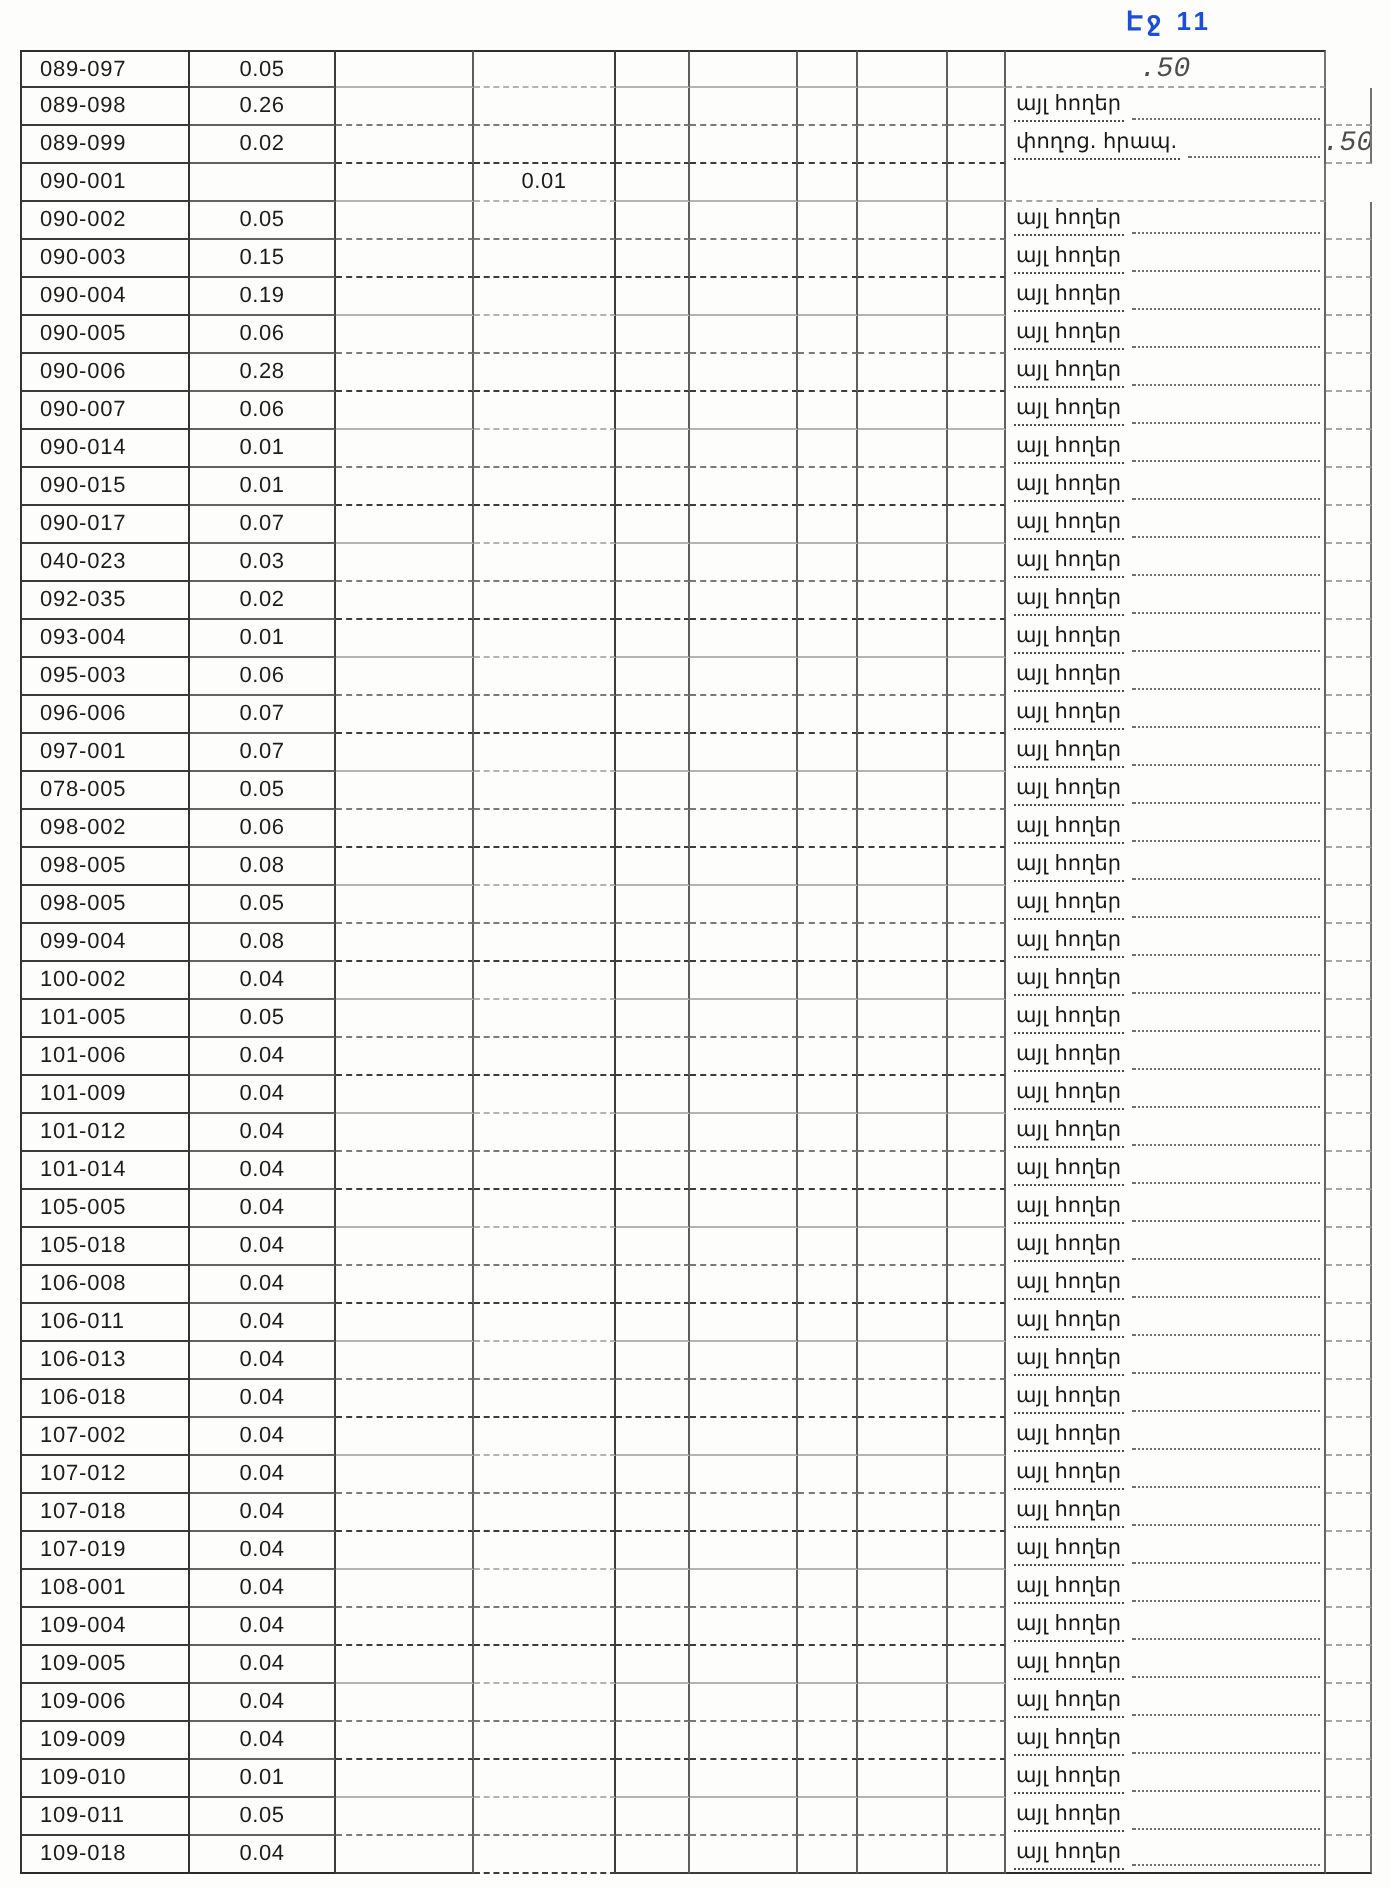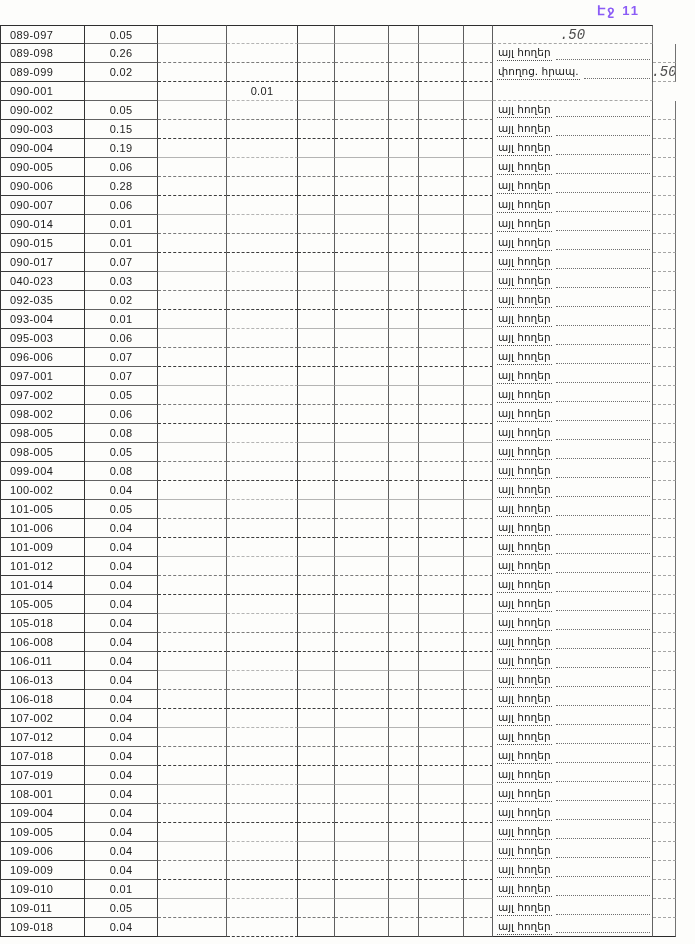--- a/index.html
+++ b/index.html
@@ -10,29 +10,29 @@
     color:#1c1c1c;
   }
   .page{
     position:relative;
     width:695px;height:944px;
     background:#fdfdfb;
     overflow:hidden;
   }
   .page-header{
     position:absolute;
-    top:3px;left:597px;
+    top:3px;left:563px;
     font-size:13px;
     font-weight:bold;
     letter-spacing:2px;
-    color:#8b5cf6;
+    color:#1d4ed8;
   }
   .scan-table{
     position:absolute;
-    left:0;top:25px;
+    left:10px;top:25px;
     width:676px;
   }
   .t-row{
     display:grid;
     grid-template-columns:85px 73px 69px 71px 37px 54px 30px 45px 29px 160px 23px;
     height:19px;
     box-sizing:border-box;
   }
   .cell{
     position:relative;
@@ -392,21 +392,21 @@
     <div class="cell c-mid"></div>
     <div class="cell c-mid"></div>
     <div class="cell c-mid"></div>
     <div class="cell c-label">
       <span class="label-text">այլ հողեր</span>
       <span class="leader"></span>
     </div>
     <div class="cell c-note"></div>
   </div>
         <div class="t-row">
-    <div class="cell c-code">097-002</div>
+    <div class="cell c-code">078-005</div>
     <div class="cell c-area">0.05</div>
     <div class="cell c-mid"></div>
     <div class="cell c-mid c-area" style="border-left:none;border-bottom-style:dashed;"></div>
     <div class="cell c-mid"></div>
     <div class="cell c-mid"></div>
     <div class="cell c-mid"></div>
     <div class="cell c-mid"></div>
     <div class="cell c-mid"></div>
     <div class="cell c-label">
       <span class="label-text">այլ հողեր</span>

